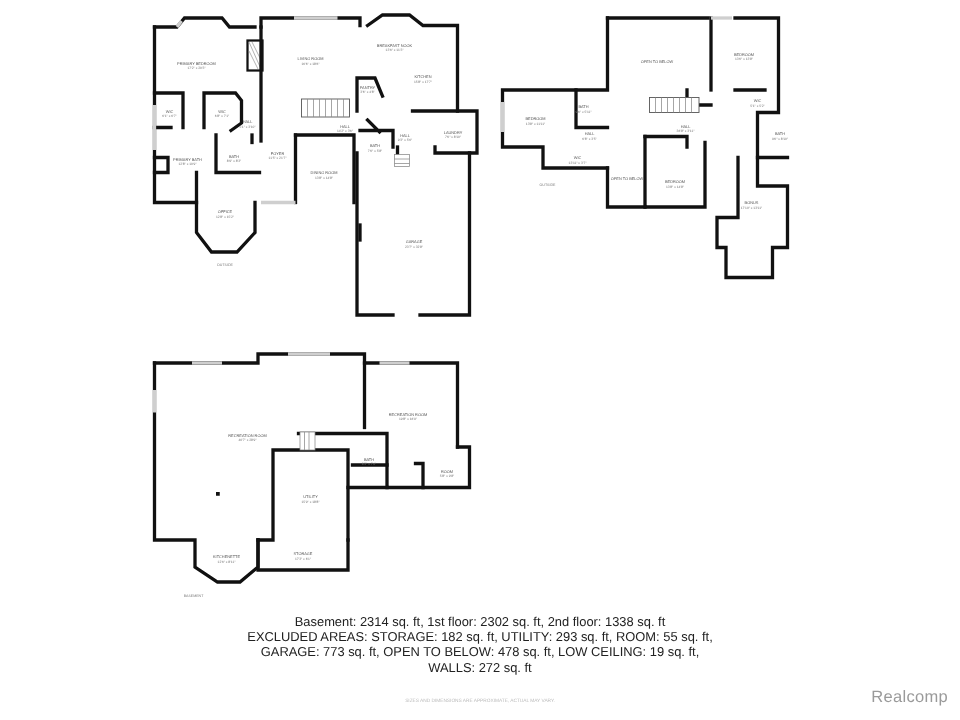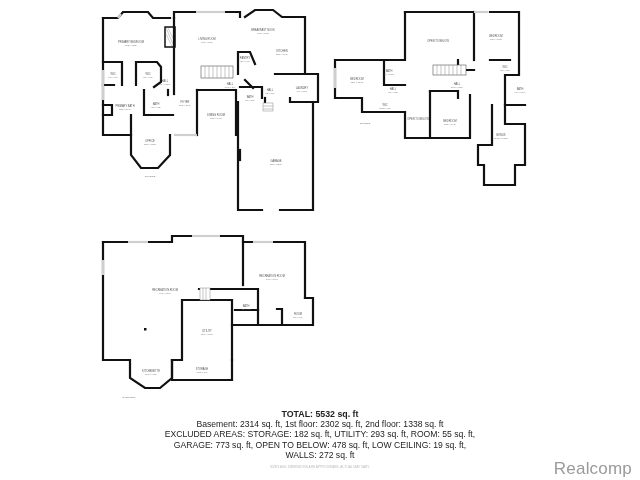--- a/index.html
+++ b/index.html
@@ -9,21 +9,21 @@
   .wall { fill: none; stroke: #111; stroke-width: 2.2; stroke-linecap: square; stroke-linejoin: miter; }
   .thin { fill: none; stroke: #111; stroke-width: 1; }
   .window { stroke: #cfcfcf; stroke-width: 2.2; }
   .rlabel { font-family: "Liberation Sans", sans-serif; font-size: 2.6px; fill: #555; text-anchor: middle; }
   .rdim { font-family: "Liberation Sans", sans-serif; font-size: 2.2px; fill: #777; text-anchor: middle; }
   .flabel { font-family: "Liberation Sans", sans-serif; font-size: 2.4px; fill: #777; text-anchor: middle; }
   .stairs line { stroke: #888; stroke-width: 0.5; }
   .summary { position: absolute; left: 160px; top: 409px; width: 320px; text-align: center; color: #222; font-size: 8.6px; line-height: 10.2px; }
   .summary .total { font-weight: bold; font-size: 8.8px; }
   .disclaimer { position: absolute; left: 160px; top: 465px; width: 320px; text-align: center; color: #bbb; font-size: 3.2px; }
-  .brand { position: absolute; right: 8px; top: 459px; color: #9a9a9a; font-size: 17px; letter-spacing: 0.2px; }
+  .brand { position: absolute; right: 8px; top: 459px; color: #9a9a9a; font-size: 11px; letter-spacing: 0.2px; }
 </style>
 </head>
 <body>
 
 <div class="plan">
 <svg width="640" height="405" viewBox="0 0 640 405" xmlns="http://www.w3.org/2000/svg">
 
   <g>
 
     <path class="wall" d="M103,18 L103,135 L131,135"></path>
@@ -202,20 +202,19 @@
     <text class="rlabel" x="151" y="372">KITCHENETTE</text>
     <text class="rdim" x="151" y="375">12'6" x 8'11"</text>
     <text class="rlabel" x="202" y="370">STORAGE</text>
     <text class="rdim" x="202" y="373">17'3" x 6'1"</text>
     <text class="flabel" x="129" y="398">BASEMENT</text>
   </g>
 </svg>
 </div>
 
 <div class="summary">
-  <div class="total">TOTAL: 5532 sq. ft</div>
   <div>Basement: 2314 sq. ft, 1st floor: 2302 sq. ft, 2nd floor: 1338 sq. ft</div>
   <div>EXCLUDED AREAS: STORAGE: 182 sq. ft, UTILITY: 293 sq. ft, ROOM: 55 sq. ft,</div>
   <div>GARAGE: 773 sq. ft, OPEN TO BELOW: 478 sq. ft, LOW CEILING: 19 sq. ft,</div>
   <div>WALLS: 272 sq. ft</div>
 </div>
 <div class="disclaimer">SIZES AND DIMENSIONS ARE APPROXIMATE, ACTUAL MAY VARY.</div>
 <div class="brand">Realcomp</div>
 
 </body></html>

